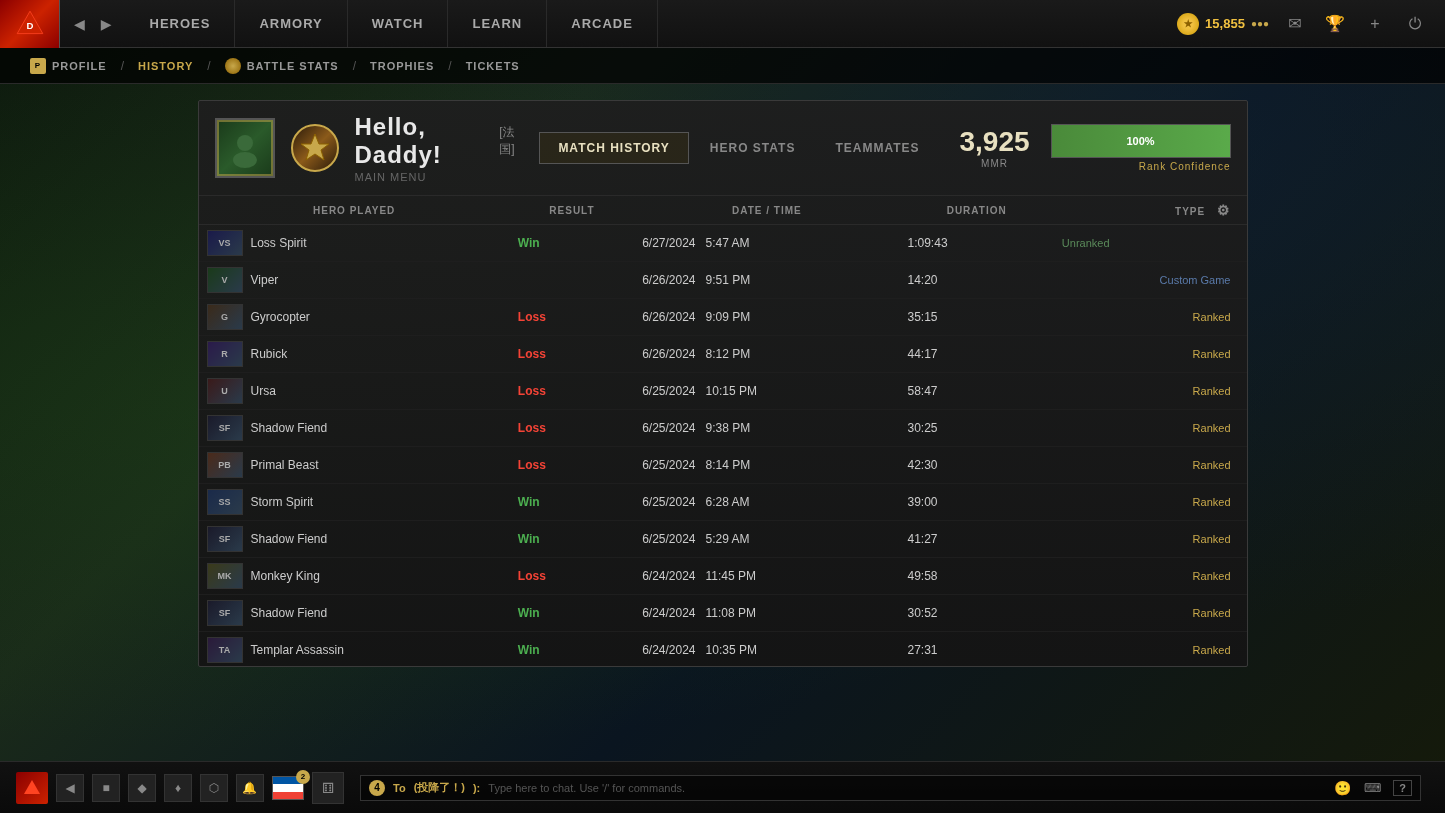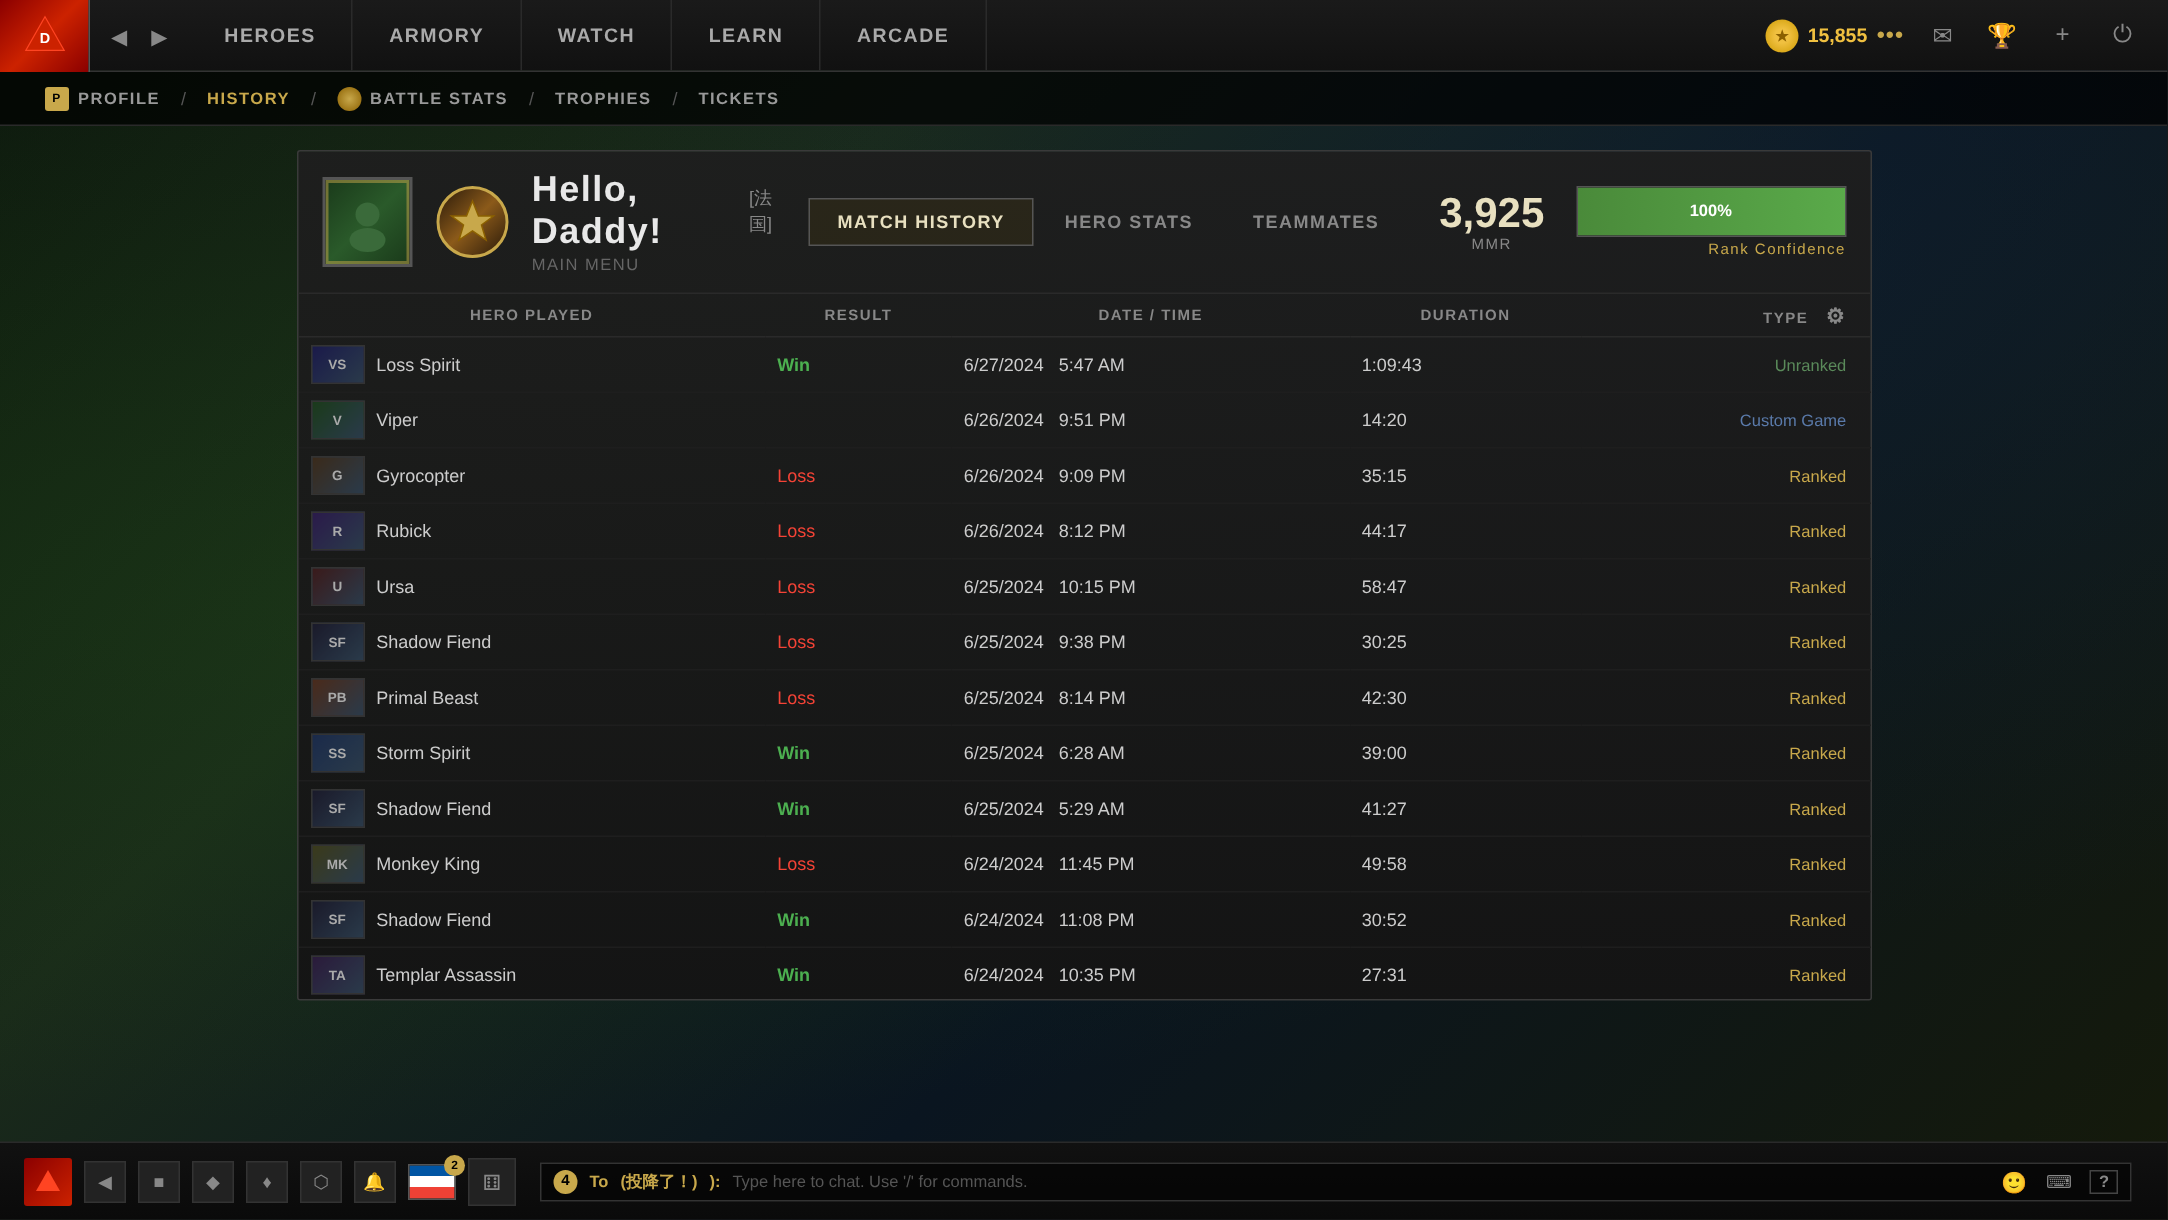--- a/index.html
+++ b/index.html
@@ -321,21 +321,21 @@
       background: linear-gradient(135deg, #1a2a3a 0%, #2a3a4a 100%);
       border: 1px solid #333;
       display: flex; align-items: center; justify-content: center;
       font-size: 8px; color: #666;
       flex-shrink: 0;
       position: relative;
       overflow: hidden;
     }
     .hero-name { color: #ccc; font-size: 12px; }
     .result-win { color: #4caf50; font-weight: bold; font-size: 12px; }
-    .result-loss { color: #f44336; font-weight: normal; font-size: 12px; }
+    .result-loss { color: #f44336; font-weight: bold; font-size: 12px; }
     .result-neutral { color: #888; font-size: 12px; }
     .type-ranked { color: #c8a84b; font-size: 11px; }
     .type-unranked { color: #5a8a5a; font-size: 11px; }
     .type-custom { color: #5a7aaa; font-size: 11px; }
     .settings-icon {
       color: #888;
       cursor: pointer;
       font-size: 14px;
     }
     .table-container {
@@ -562,21 +562,21 @@
       <div class="hero-cell">
         <div class="hero-portrait" style="background:linear-gradient(135deg,#1a1a4a 0%,#2a3a4a 100%);">
           <span style="font-size:9px;color:#aaa;font-weight:bold;">VS</span>
         </div>
         <span class="hero-name">Loss Spirit</span>
       </div>
     </td>
     <td><span class="result-win">Win</span></td>
     <td>6/27/2024&nbsp;&nbsp;&nbsp;5:47 AM</td>
     <td>1:09:43</td>
-    <td style="text-align:right;padding-right:16px;margin-top:28px;"><span class="type-unranked">Unranked</span></td>
+    <td style="text-align:left;padding-right:16px;margin-top:28px;"><span class="type-unranked">Unranked</span></td>
   </tr>
             <tr>
     <td>
       <div class="hero-cell">
         <div class="hero-portrait" style="background:linear-gradient(135deg,#1a3a1a 0%,#2a3a4a 100%);">
           <span style="font-size:9px;color:#aaa;font-weight:bold;">V</span>
         </div>
         <span class="hero-name">Viper</span>
       </div>
     </td>

